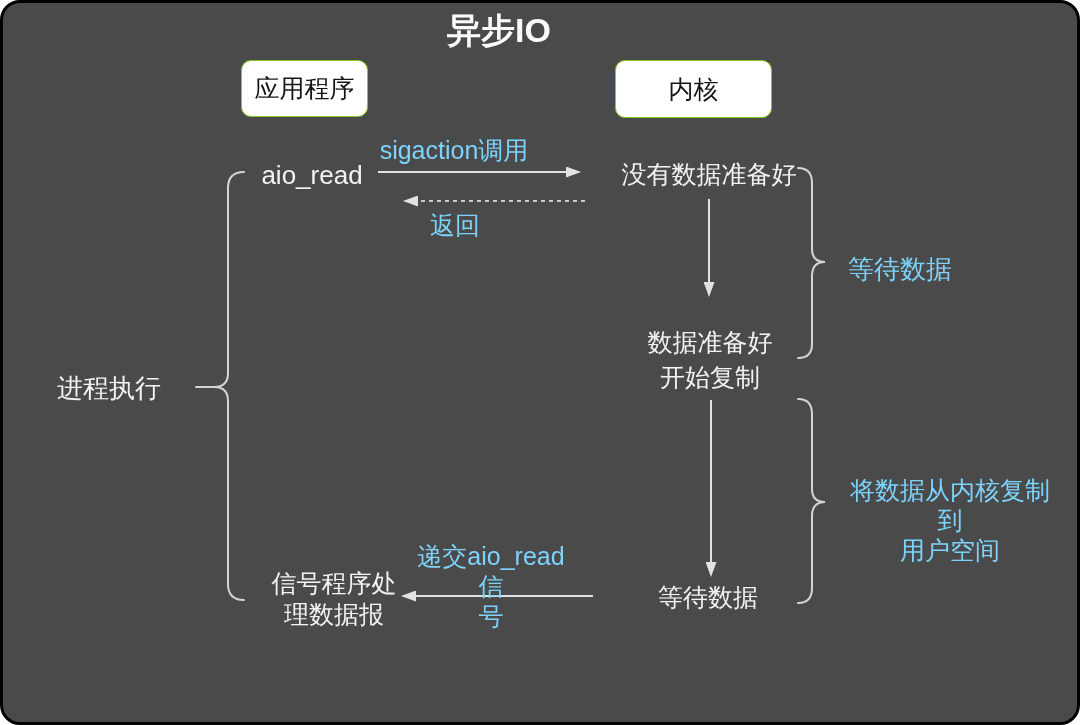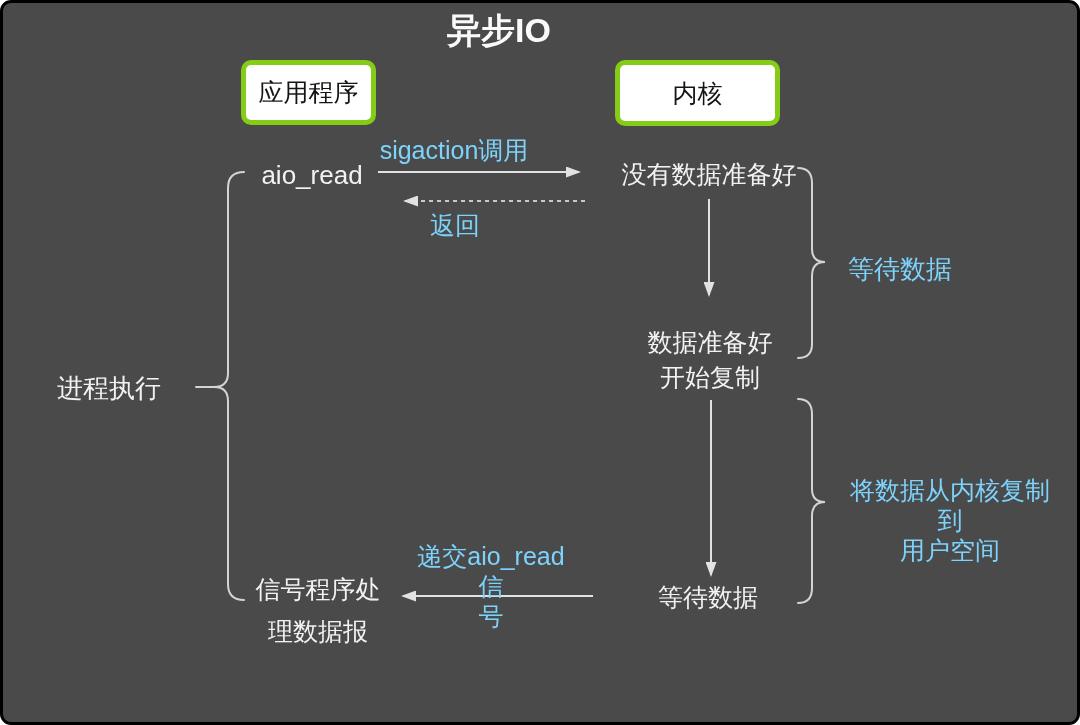--- a/index.html
+++ b/index.html
@@ -1,27 +1,27 @@
 <!DOCTYPE html>
 <html><head>
 <meta charset="utf-8">
 <style>
   html,body{margin:0;padding:0;background:#ffffff;}
   .stage{
     position:relative;width:1080px;height:725px;box-sizing:border-box;
-    background:#4a4a4a;border:3px solid #000;border-radius:11px;overflow:hidden;
+    background:#4a4a4a;border:3px solid #000;border-radius:20px;overflow:hidden;
     font-family:"Liberation Sans","DejaVu Sans",sans-serif;
   }
   .layer{position:absolute;left:0;top:0;}
   .t{position:absolute;color:#f2f2f2;font-size:25px;line-height:33px;white-space:pre-line;}
   .ctr{text-align:center;}
   .green{color:#7dd3fc;}
   .title{font-size:34px;font-weight:bold;line-height:38px;color:#fafafa;}
   .box{
-    position:absolute;background:#ffffff;border:5px solid #84cc16;border-radius:10px;
+    position:absolute;background:#ffffff;border:1px solid #84cc16;border-radius:10px;
     display:flex;align-items:center;justify-content:center;
     color:#141414;font-size:25px;
   }
   .line{stroke:#e2e2e2;stroke-width:2;fill:none;}
   .dashed{stroke:#c9c9c9;stroke-dasharray:4 4;}
   .brace{stroke:#d4d4d4;stroke-width:2;fill:none;stroke-linecap:round;}
 </style>
 </head>
 <body>
 
@@ -65,21 +65,21 @@
 
   <div class="t ctr" style="left:256px;top:156px;width:106px;font-size:26px;">aio_read</div>
 
   <div class="t ctr" style="left:615px;top:155px;width:182px;">没有数据准备好</div>
 
   <div class="t ctr" style="left:617px;top:322px;width:180px;line-height:35px;">数据准备好
 开始复制</div>
 
   <div class="t ctr" style="left:615px;top:578px;width:180px;">等待数据</div>
 
-  <div class="t ctr" style="left:240px;top:565px;width:150px;line-height:42px;">信号程序处
+  <div class="t ctr" style="left:256px;top:565px;width:150px;line-height:31px;">信号程序处
 理数据报</div>
 
   <div class="t green ctr" style="left:371px;top:131px;width:160px;">sigaction调用</div>
 
   <div class="t green ctr" style="left:402px;top:538px;width:172px;line-height:30px;">递交aio_read信
 号</div>
 
   <div class="t green ctr" style="left:372px;top:206px;width:160px;">返回</div>
 
   <div class="t green" style="left:845px;top:250px;font-size:26px;">等待数据</div>

